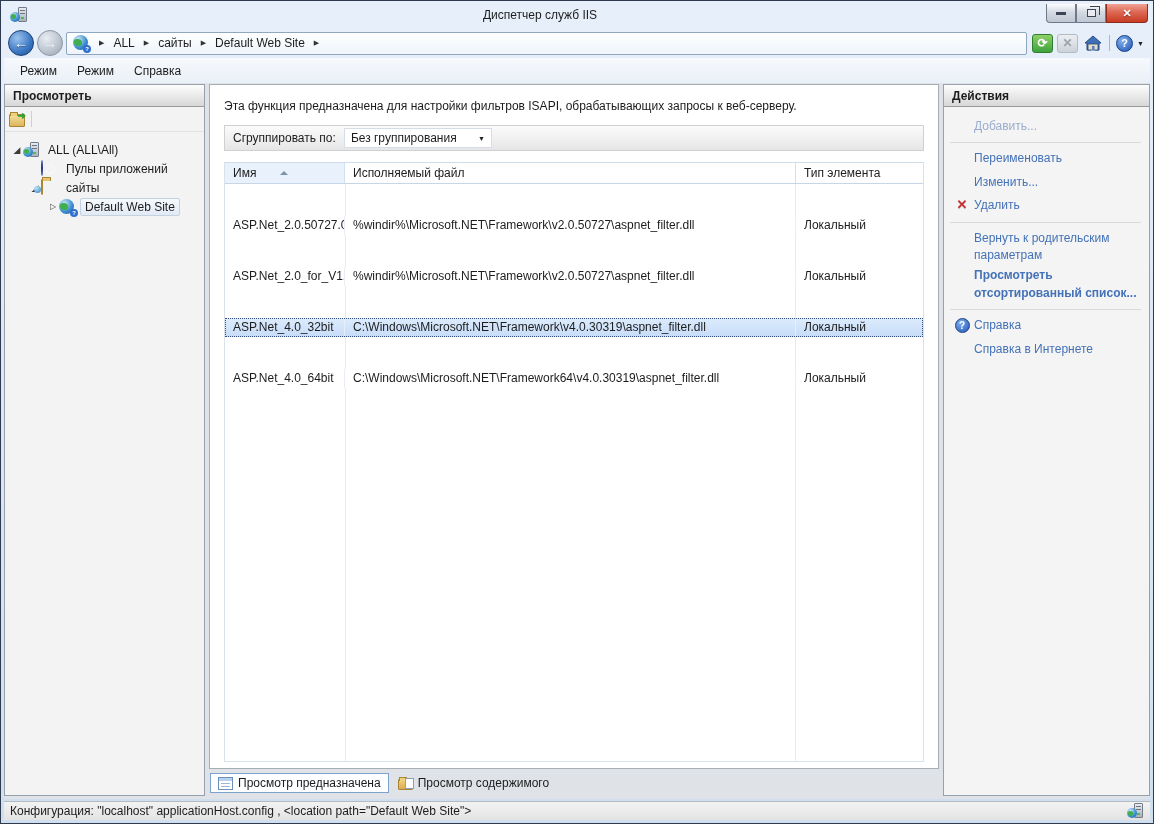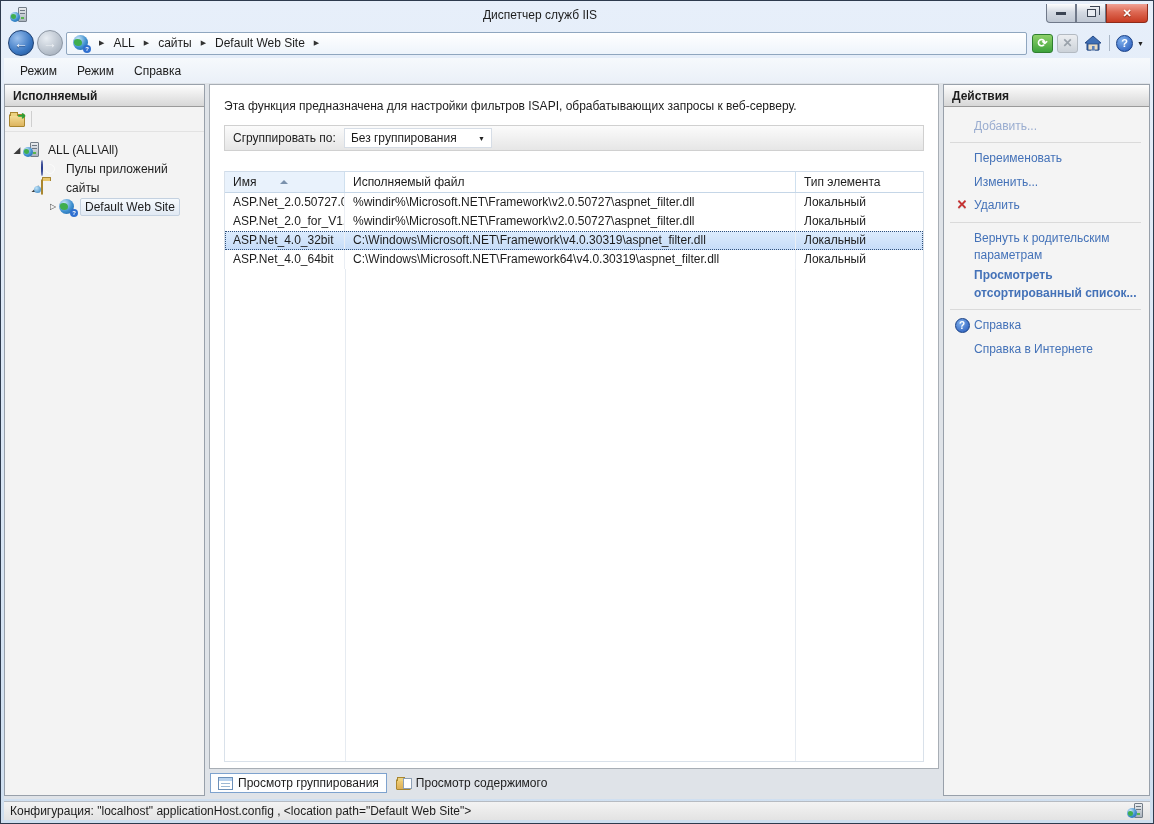--- a/index.html
+++ b/index.html
@@ -118,22 +118,22 @@
   .feature-header .big-globe { width:30px; height:30px; }
   .feature-title { font-size:17px; color:#2a2a2a; }
   .feature-desc { font-size:12px; color:#1c1c1c; margin:4px 0 12px; flex:none;}
   .groupbar { height:26px; flex:none; background:linear-gradient(#fbfbfb,#e6e6e6); border:1px solid #d0d0d0;
     display:flex; align-items:center; padding:0 8px; gap:8px; font-size:12px; color:#1c1c1c;}
   .dropdown { background:#fff; border:1px solid #d6dde6; height:20px; min-width:148px; display:flex;
     align-items:center; padding:0 6px; gap:10px; }
   .dropdown .caret { margin-left:auto; }
 
   
-  .grid { flex:1; margin-top:20px; border:1px solid #d9e1ea; border-top:none; position:relative;
-    display:flex; flex-direction:column; font-size:12px; color:#1c1c1c; min-height:0; overflow:hidden;}
+  .grid { flex:1; margin-top:11px; border:1px solid #d9e1ea; border-top:none; position:relative;
+    display:flex; flex-direction:column; font-size:12px; color:#1c1c1c; min-height:0; overflow:hidden;gap:32px;}
   .vline { position:absolute; top:0; bottom:0; width:1px; background:#e6ebf1; z-index:0;}
   .vline.v1 { left:120px; } .vline.v2 { right:127px; }
   .grid-header { display:grid; grid-template-columns:120px 1fr 127px; height:22px; flex:none;
     border-top:1px solid #cfdcea; border-bottom:1px solid #c5d6e7; background:#fff; z-index:1; position:relative;}
   .gh-cell { padding:3px 8px; border-right:1px solid #cfe0ef; display:flex; align-items:center; gap:6px;}
   .gh-cell.sorted { background:#e9f2fc; }
   .sort-asc { width:0; height:0; border-left:4px solid transparent; border-right:4px solid transparent;
     border-bottom:4px solid #7b92ad; margin-left:18px; }
   .grid-row { display:grid; grid-template-columns:120px 1fr 127px; height:19px; background:#fff;
     position:relative; z-index:1; flex:none;}
@@ -227,21 +227,21 @@
 
   <div class="menubar">
     <span class="menu-item">Режим</span>
     <span class="menu-item">Режим</span>
     <span class="menu-item">Справка</span>
   </div>
 
   <div class="main-body">
 
     <div class="panel connections">
-      <div class="panel-header">Исполняемый</div>
+      <div class="panel-header">Просмотреть</div>
       <div class="mini-toolbar">
         <span class="save-icon">
             <span class="arrow">➜</span>
           </span>
         <span class="mini-sep"></span>
       </div>
       <div class="tree">
         <div class="tree-row" style="padding-left:4px;">
           <span class="expander open">◢</span>
           <span class="tree-icon srv">
@@ -320,21 +320,21 @@
             <div class="gr-cell">C:\Windows\Microsoft.NET\Framework64\v4.0.30319\aspnet_filter.dll</div>
             <div class="gr-cell" style="border-right:none;">Локальный</div>
           </div>
           <div class="grid-filler"></div>
         </div>
       </div>
 
       <div class="tabstrip">
         <div class="tab selected">
           <span class="feat-tab-icon"></span>
-          <span>Просмотр группирования</span>
+          <span>Просмотр предназначена</span>
         </div>
         <div class="tab">
           <span class="cont-tab-icon"></span>
           <span>Просмотр содержимого</span>
         </div>
       </div>
     </div>
 
     <div class="panel actions">
       <div class="panel-header">Действия</div>

